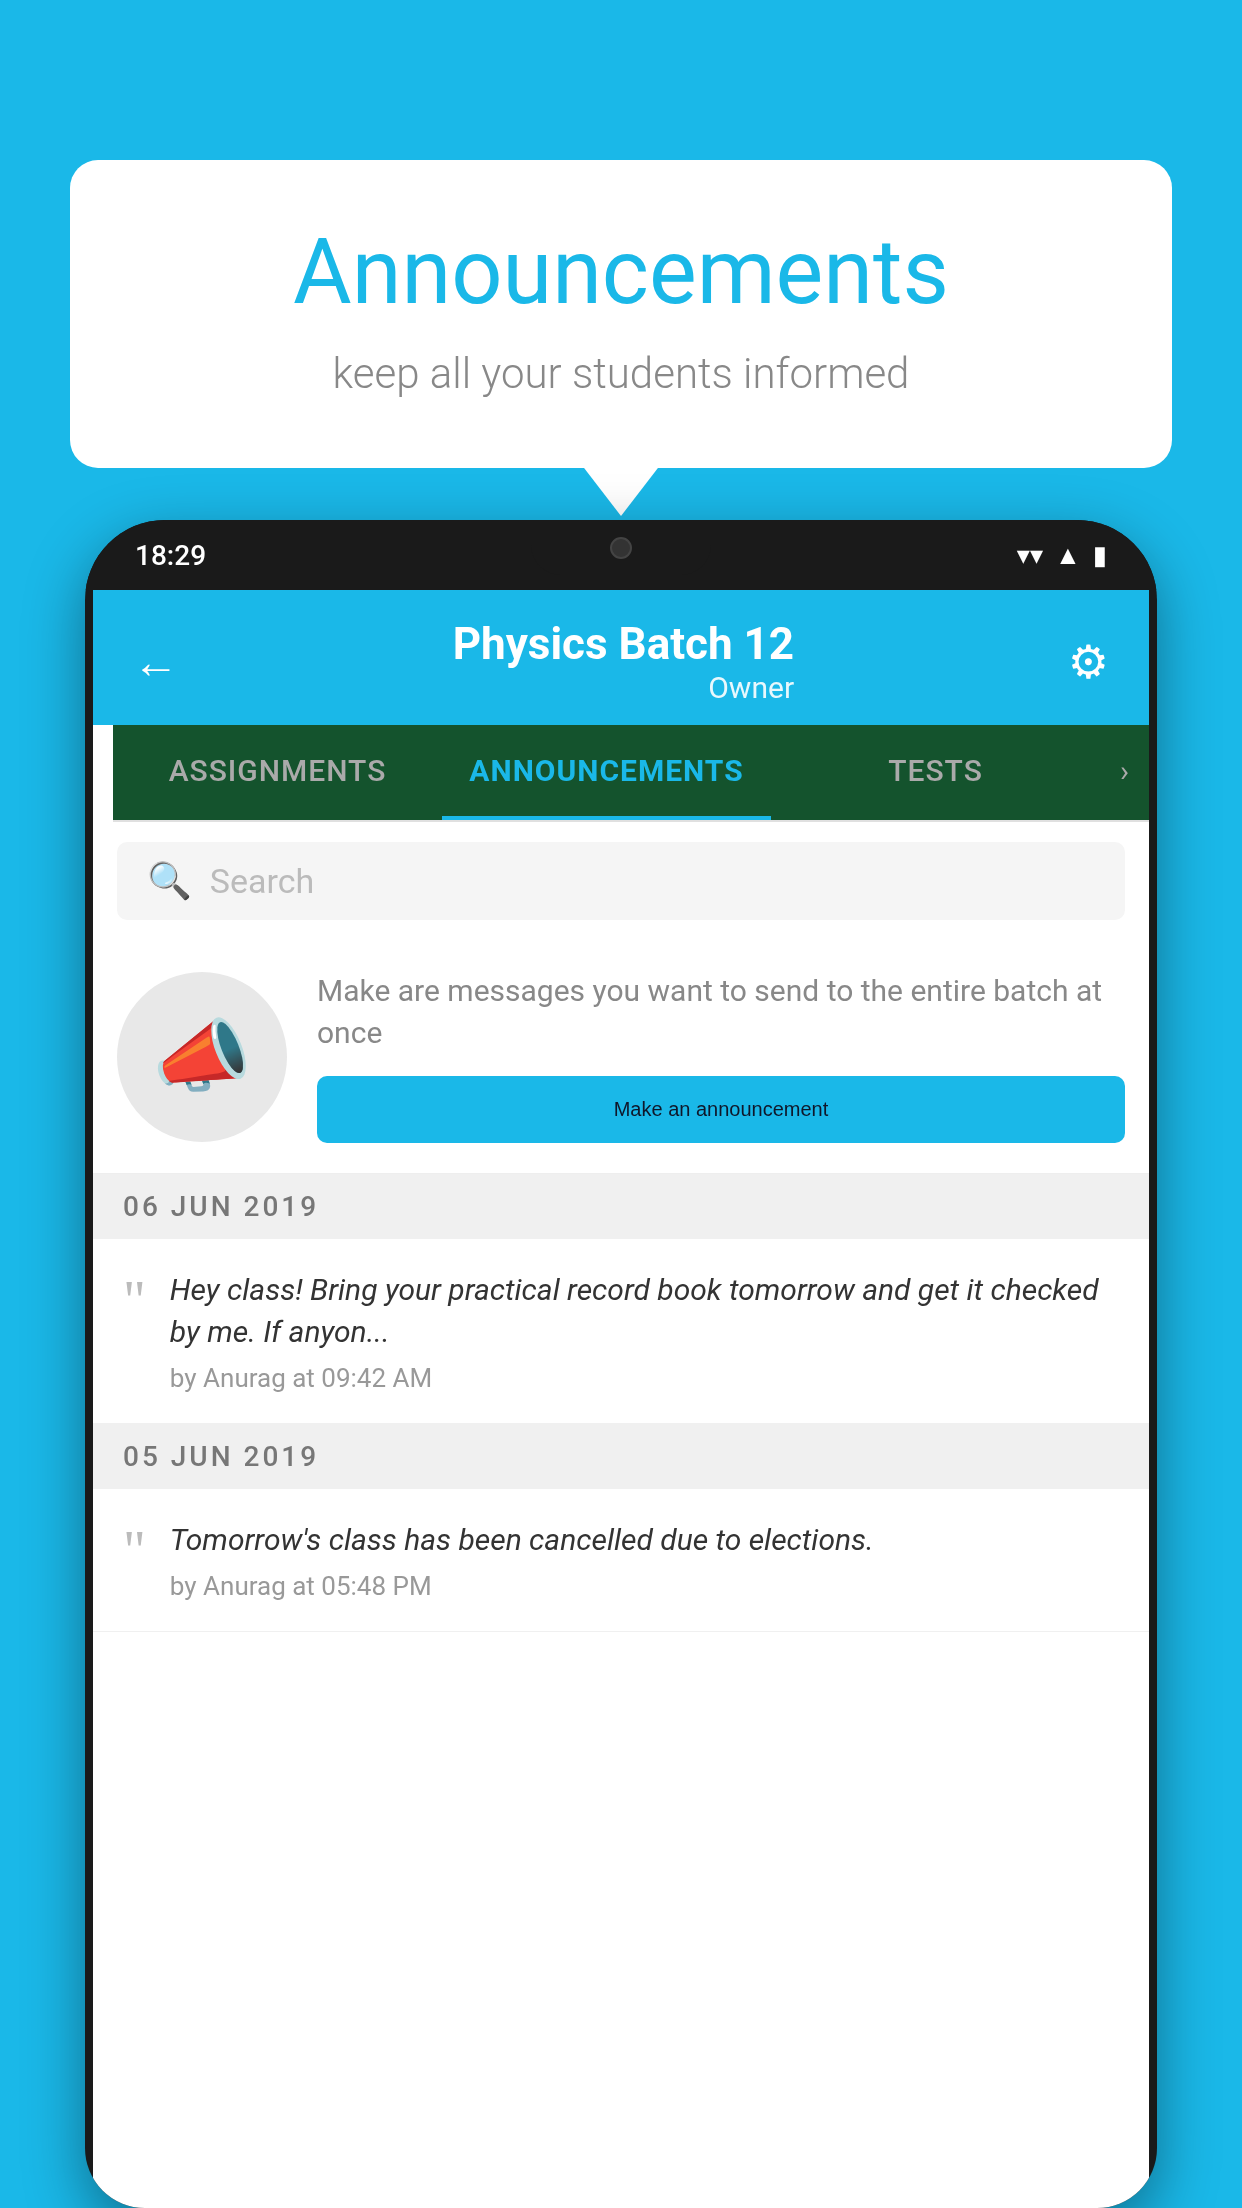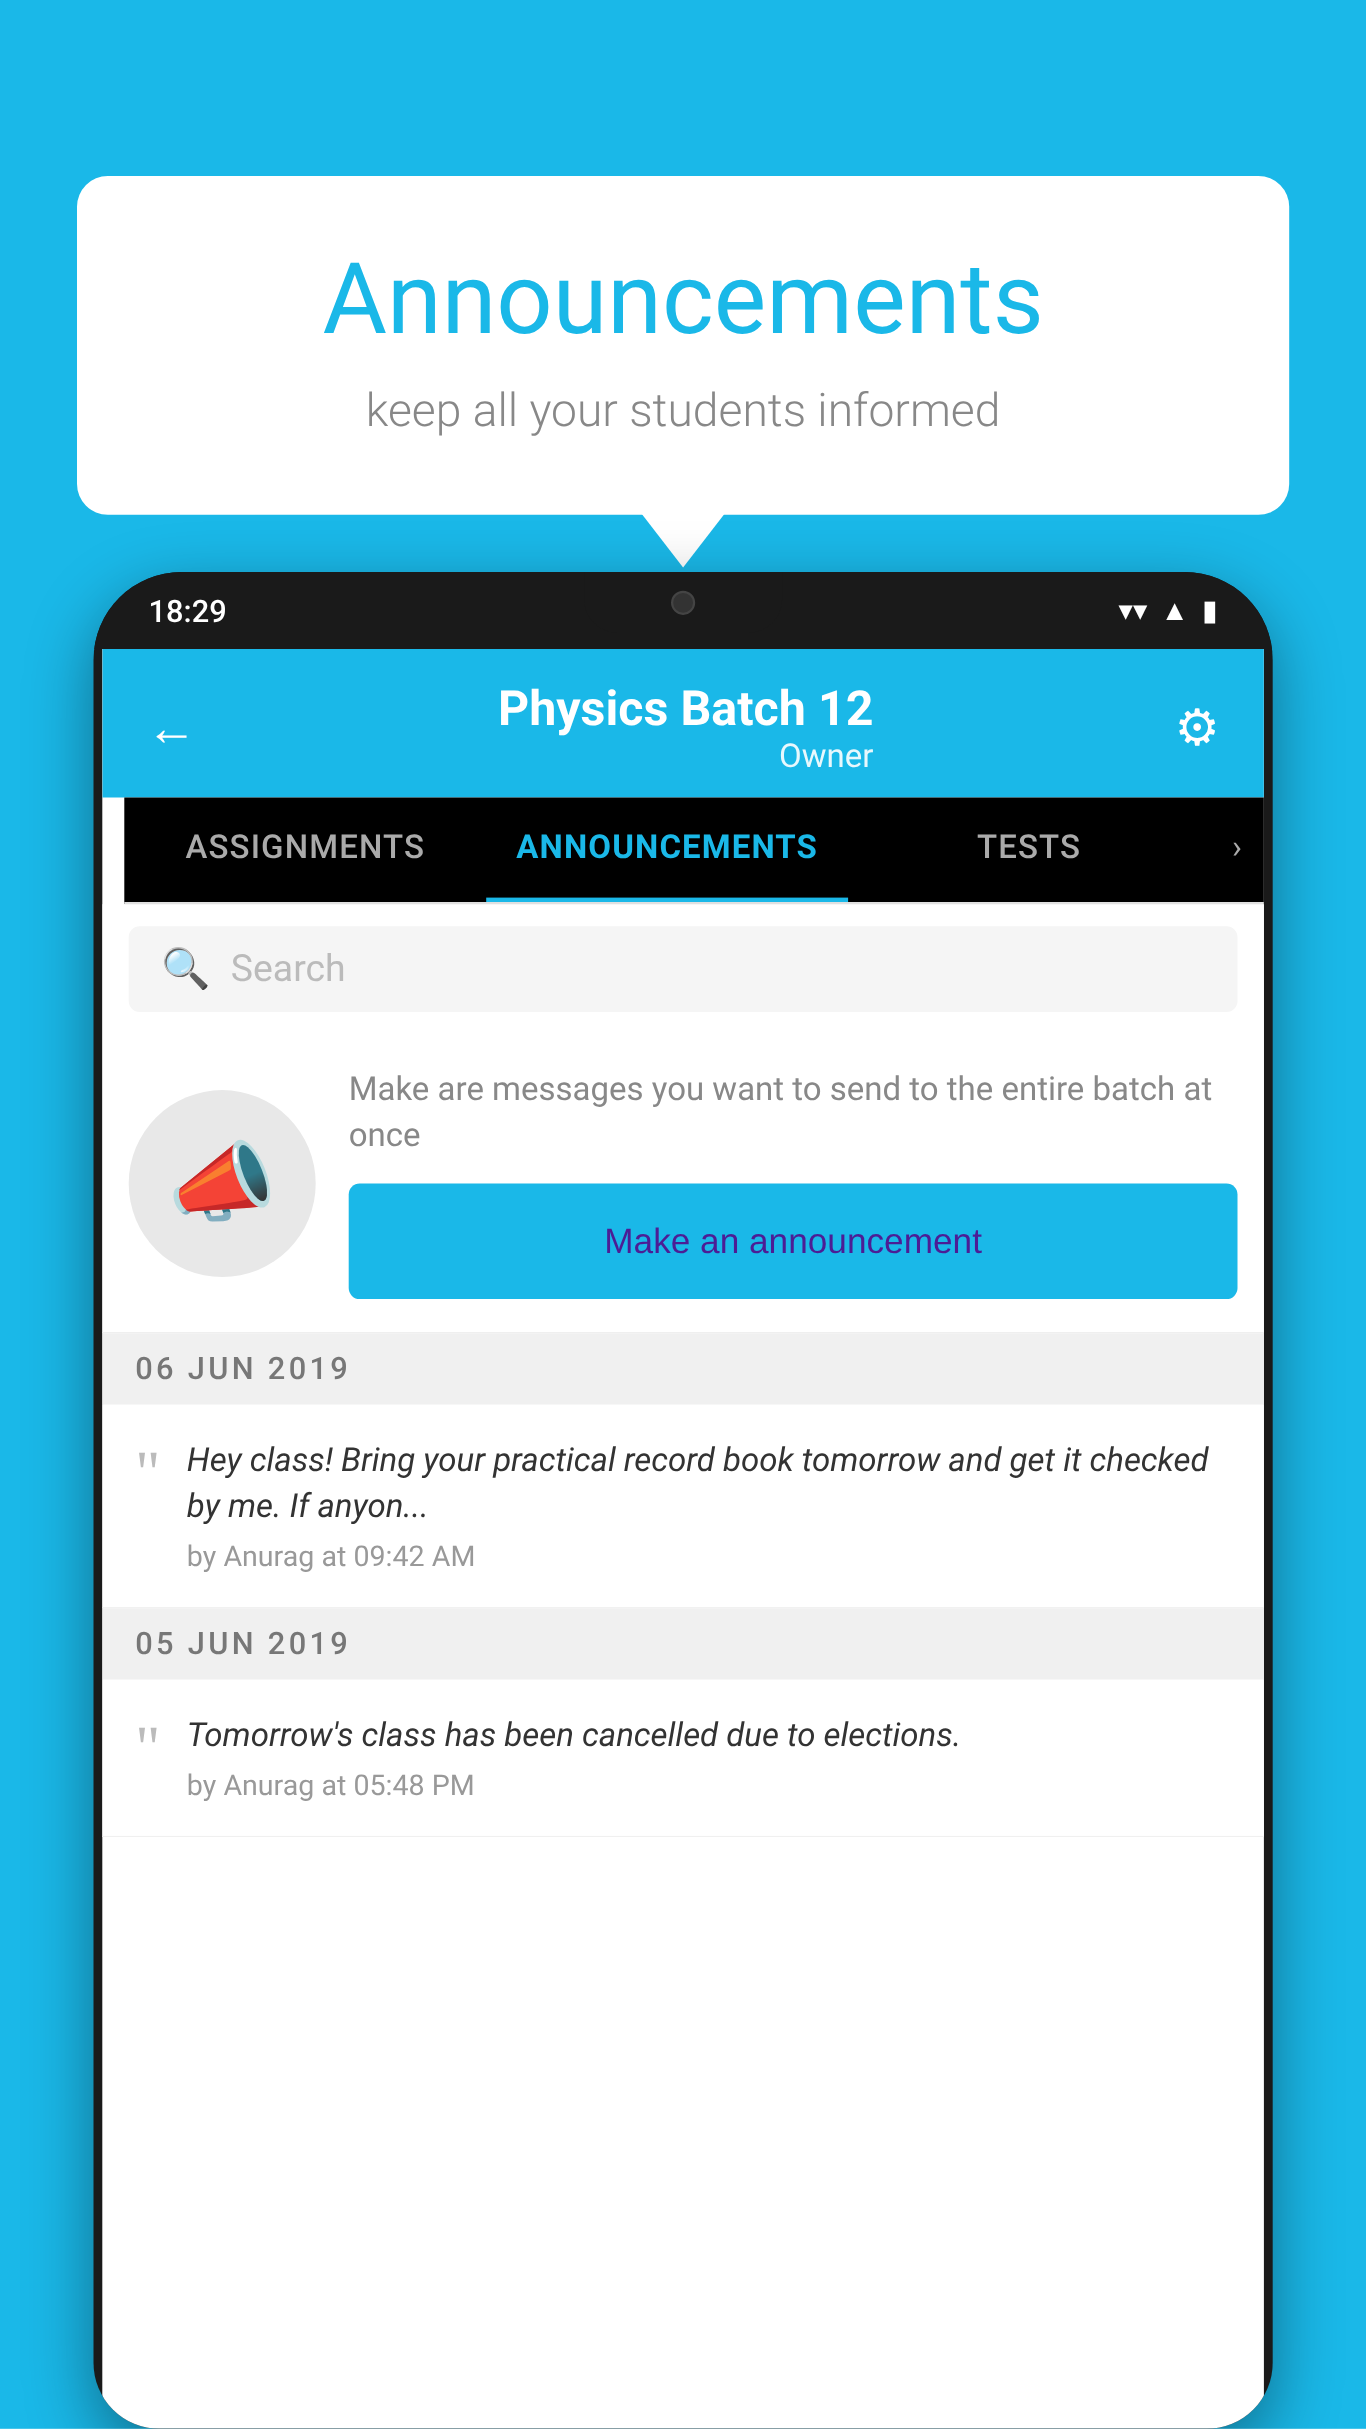--- a/index.html
+++ b/index.html
@@ -146,21 +146,21 @@
       font-size: 30px;
       font-weight: 400;
     }
     .settings-icon {
       color: white;
       font-size: 46px;
     }
 
     
     .tabs-container {
-      background: #000000;
+      background: #14532d;
       display: flex;
       border-bottom: 2px solid #e0e0e0;
       margin-left: 20px;
     }
     .tab {
       flex: 1;
       text-align: center;
       padding: 28px 10px;
       font-size: 30px;
       font-weight: 500;
@@ -228,25 +228,25 @@
       flex: 1;
     }
     .promo-text {
       font-size: 30px;
       color: #888;
       line-height: 1.4;
       margin-bottom: 22px;
     }
     .make-announcement-btn {
       background: #1ab8e8;
-      color: #4c1d95;
+      color: #0f172a;
       border: none;
       border-radius: 10px;
-      padding: 34px 36px;
-      font-size: 32px;
+      padding: 22px 36px;
+      font-size: 20px;
       font-weight: 500;
       cursor: pointer;
       width: 100%;
     }
 
     
     .date-separator {
       background: #f0f0f0;
       padding: 16px 30px;
       font-size: 28px;

